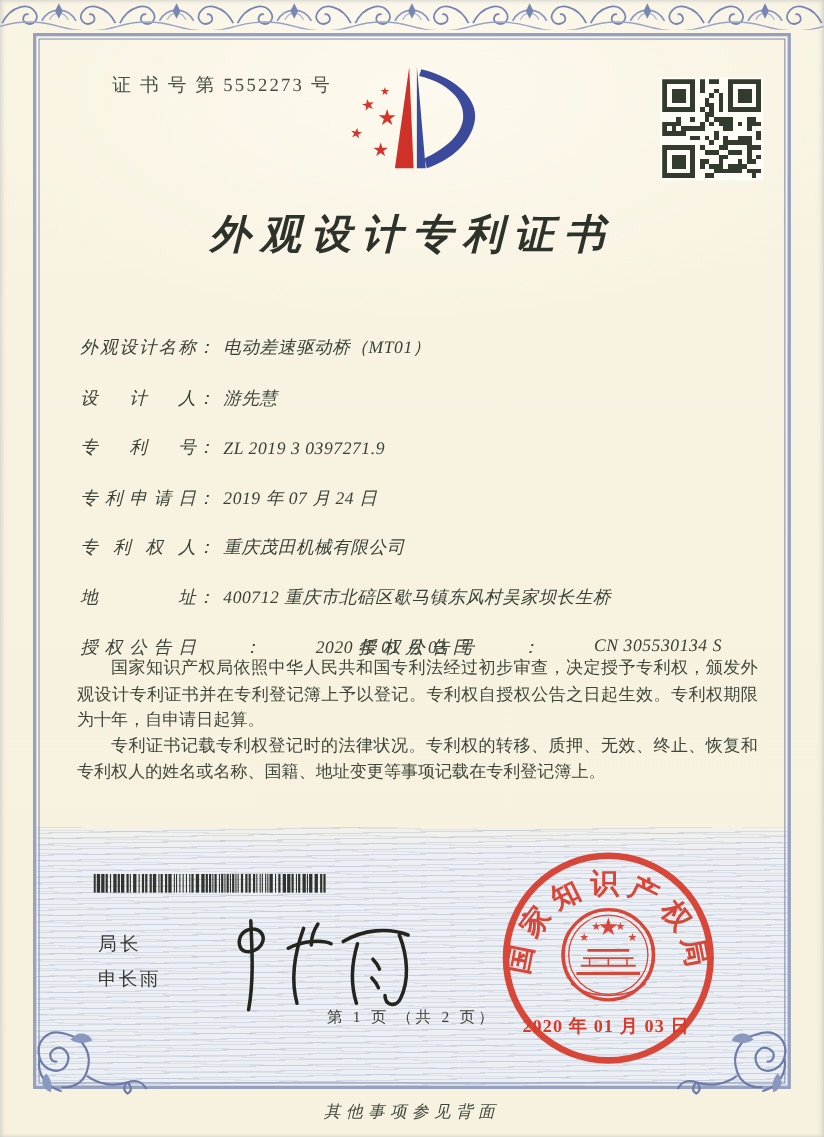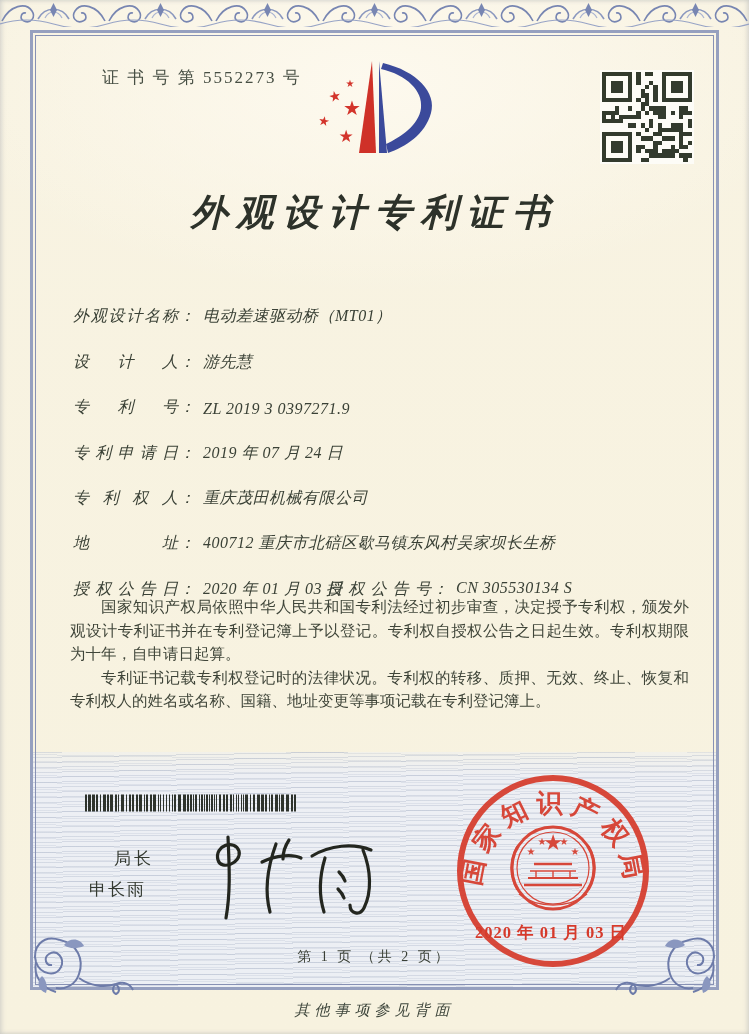--- a/index.html
+++ b/index.html
@@ -47,41 +47,41 @@
 
   .title{position:absolute;left:0;right:0;top:188px;z-index:5;text-align:center;
     font-size:37px;font-weight:bold;letter-spacing:9px;color:#2d322a;font-style:italic;}
 
   .fields{position:absolute;left:73px;top:282px;right:56px;z-index:5;
     font-size:16px;color:#3a4136;}
   .frow{height:45.4px;display:flex;align-items:flex-end;font-style:italic;}
   .flabel{width:106px;flex:none;text-align:justify;text-align-last:justify;letter-spacing:1px;}
   .colon{flex:none;}
   .fval{margin-left:8px;letter-spacing:.5px;white-space:nowrap;}
-  .pair{display:flex;}
+  .pair{display:flex;gap:42px;}
   .pair.first{width:253px;flex:none;}
 
   .paras{position:absolute;left:70px;right:60px;top:597px;z-index:5;
     font-size:15.5px;line-height:23.6px;color:#3f4539;text-align:justify;font-family:Liberation Mono, monospace;}
   .paras p{margin:0;text-indent:2em;}
 
   .barcode{position:absolute;left:85px;top:794px;width:215px;height:18px;z-index:5;}
 
   .sig-role{position:absolute;left:89px;top:847px;z-index:5;font-size:17px;letter-spacing:3px;color:#343a31;
-    font-family:"Liberation Sans","DejaVu Sans",sans-serif;margin-left:25px;}
+    font-family:"Liberation Sans","DejaVu Sans",sans-serif;}
   .sig-name{position:absolute;left:89px;top:878px;z-index:5;font-size:17px;letter-spacing:2px;color:#343a31;
     font-family:Liberation Sans, sans-serif;}
   .sig-script{position:absolute;left:200px;top:832px;z-index:5;}
 
   .seal{position:absolute;left:455px;top:774px;width:196px;height:196px;z-index:6;}
   .seal svg{position:absolute;left:0;top:0;opacity:.92;}
   .seal-date{position:absolute;left:0;right:4px;top:148px;text-align:center;z-index:7;
     color:#d63a2b;font-weight:bold;font-size:16.5px;letter-spacing:1px;white-space:nowrap;}
 
-  .page-indicator{position:absolute;left:0;right:0;top:948px;z-index:5;text-align:center;
+  .page-indicator{position:absolute;left:0;right:0;top:916px;z-index:5;text-align:center;
     font-size:14px;letter-spacing:3px;color:#3a4036;}
 
   .back-note{position:absolute;left:0;right:0;top:1001px;z-index:5;text-align:center;
     font-size:15px;letter-spacing:5px;color:#3e463c;font-style:italic;}
 </style>
 </head>
 <body>
 
 <div class="page">
 

